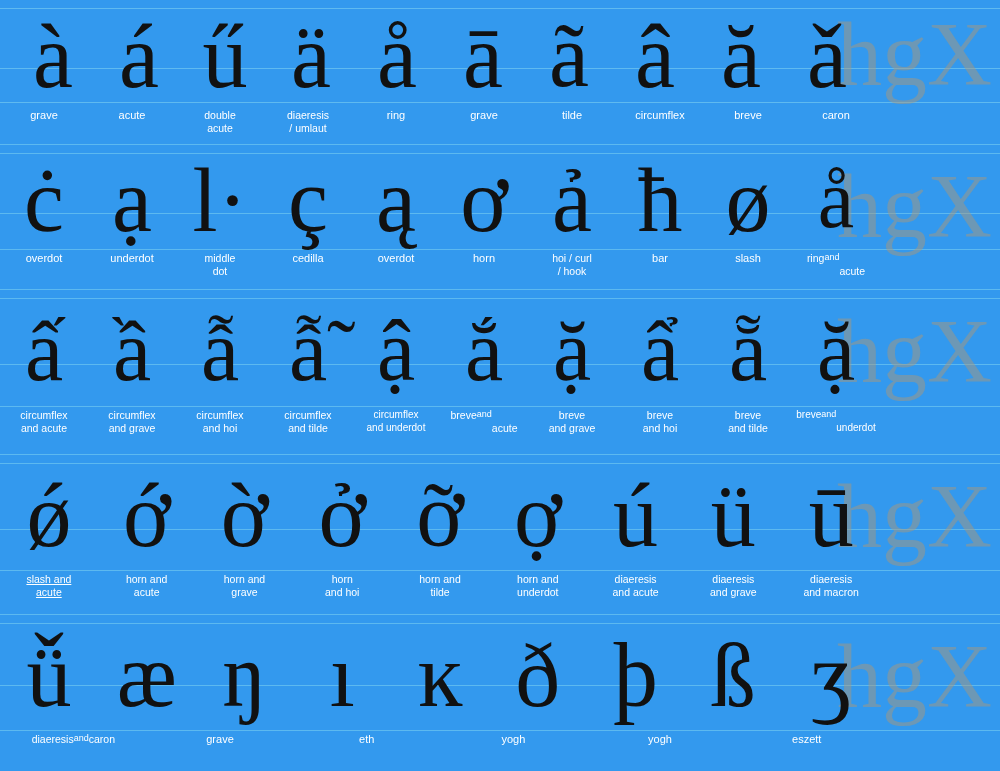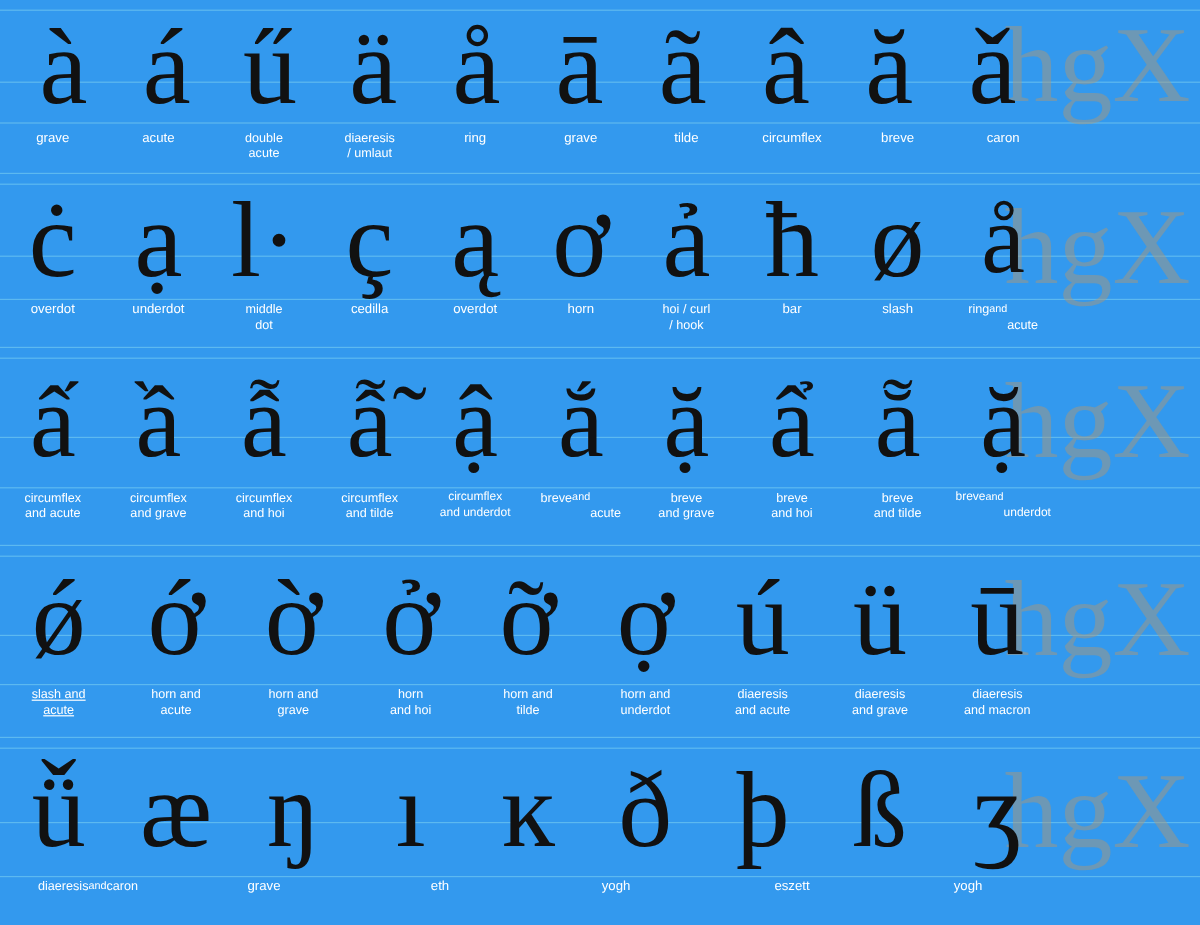--- a/index.html
+++ b/index.html
@@ -344,18 +344,18 @@
         </div>
       <div class="glyph-col">
           <span style="font-size:90px;color:#111;font-family:Georgia,serif;">ʒ</span>
         </div>
     </div>
     <div style="position:absolute;bottom:2px;left:0;right:120px;display:flex;height:38px;">
       <div class="label-cell" style="font-size:10.5px;">diaeresis<br><span style="font-size:9px;">and</span> caron</div>
       <div class="label-cell">grave</div>
       <div class="label-cell">eth</div>
       <div class="label-cell">yogh</div>
+      <div class="label-cell">yogh</div>
       <div class="label-cell">eszett</div>
-      <div class="label-cell">yogh</div>
     </div>
   </div>
 
 </div>
 
 </body></html>

